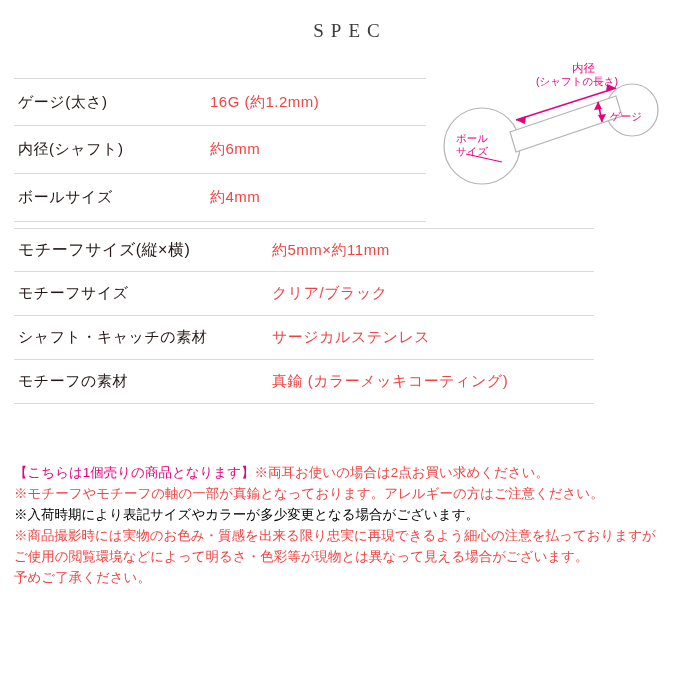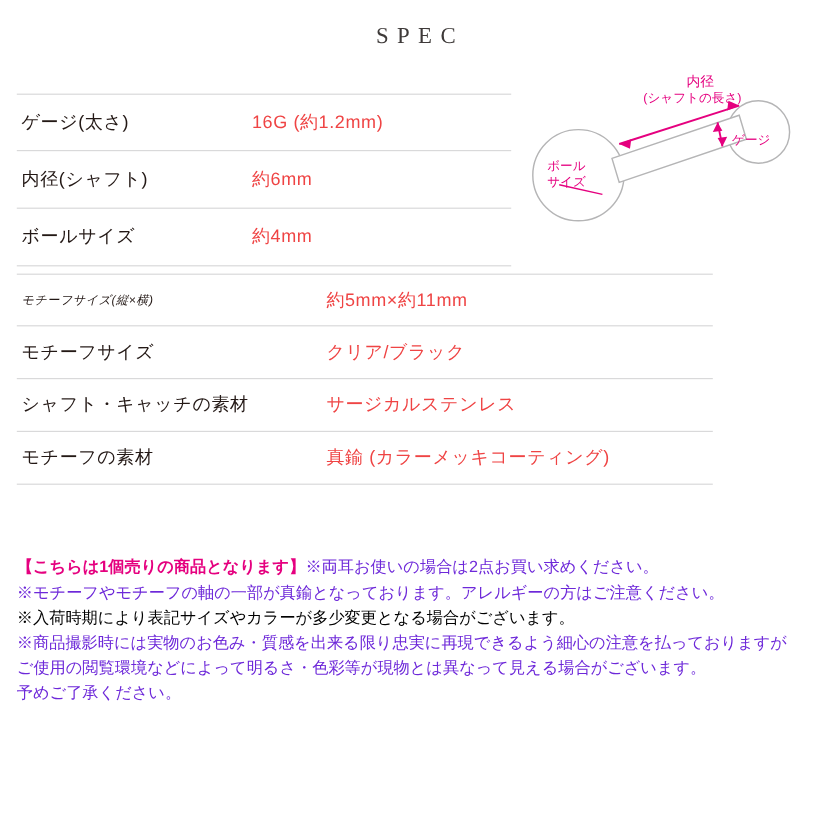--- a/index.html
+++ b/index.html
@@ -49,22 +49,21 @@
   .spec-label {
     width: 196px;
     flex: 0 0 196px;
     font-size: 15px;
     color: #231815;
     padding-left: 4px;
     box-sizing: border-box;
     letter-spacing: 0.5px;
   }
   .spec-label.small {
-    font-size: 10px;
-    font-style: italic;
+    font-size: 16px;
   }
   .spec-value {
     font-size: 15px;
     color: #ef4444;
     letter-spacing: 0.5px;
   }
 
   
   .table-wrap2 {
     position: absolute;
@@ -92,29 +91,29 @@
   
   .notes {
     position: absolute;
     left: 14px;
     top: 462px;
     width: 672px;
   }
   .note-line {
     font-size: 13.5px;
     line-height: 21px;
-    color: #6d28d9;
+    color: #ef4444;
     white-space: nowrap;
   }
   .note-pink {
     color: #000000;
   }
   .note-strong-pink {
     color: #e5007f;
-    font-weight: bold;
+    font-weight: normal;
   }
   .note-row {
     display: flex;
     align-items: baseline;
   }
 </style>
 </head>
 <body>
 
 <div class="page">

